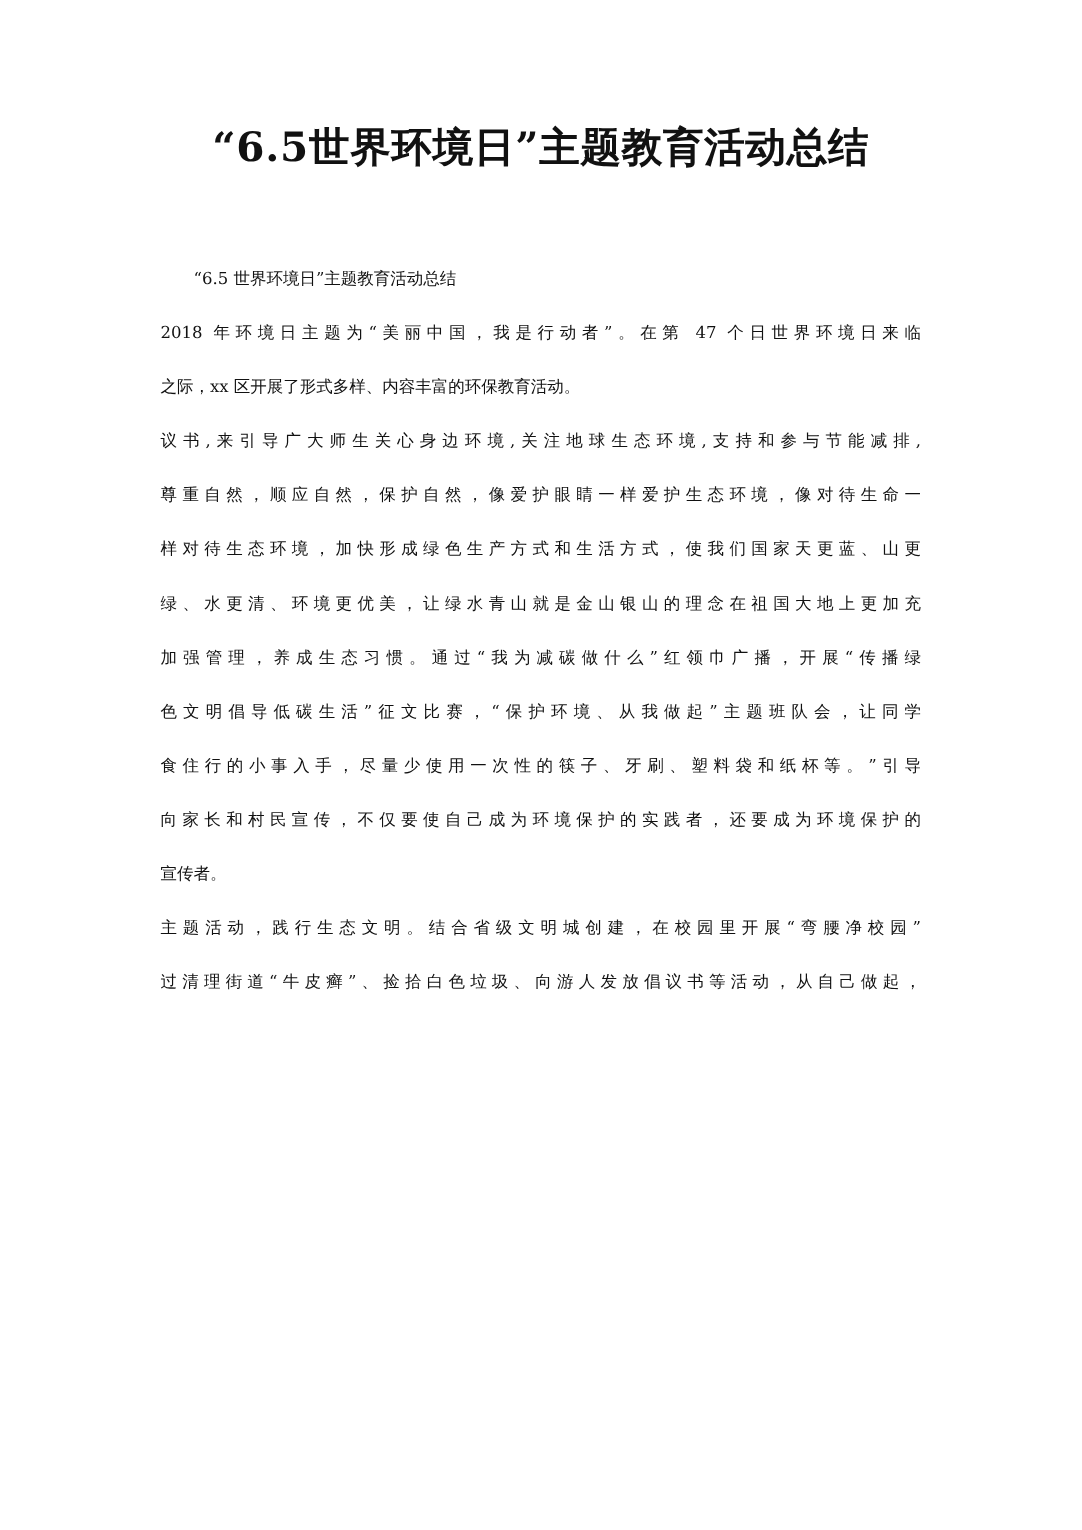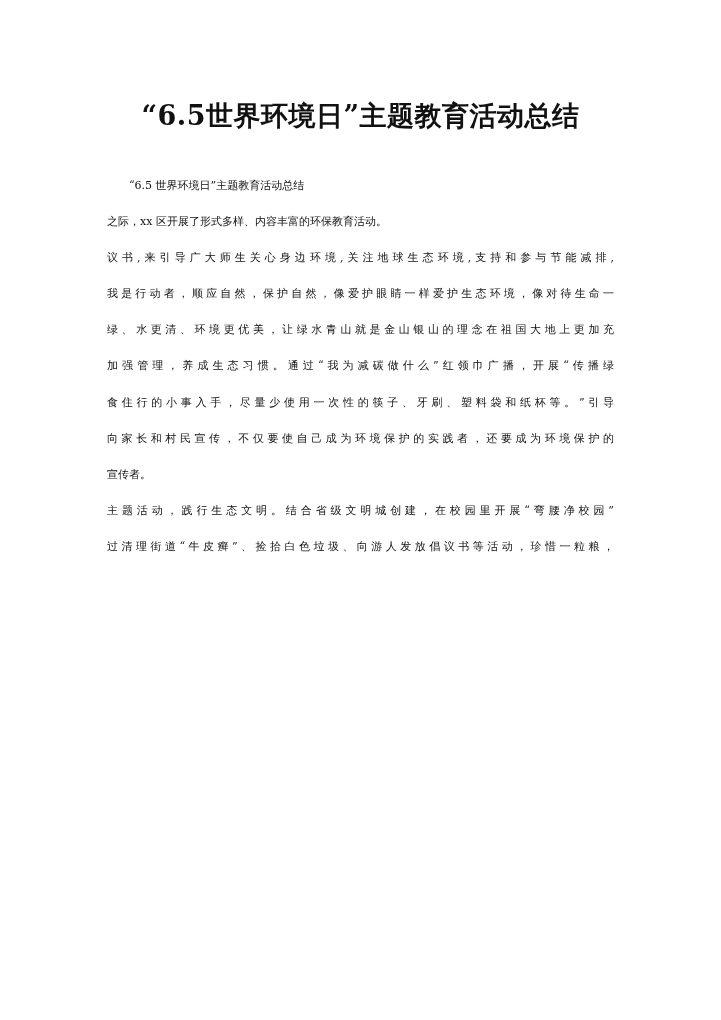--- a/index.html
+++ b/index.html
@@ -19,21 +19,21 @@
       position: absolute;
       left: 0;
       top: 0;
       width: 721px;
       height: 1020px;
     }
     .title {
       position: absolute;
       left: 0;
       width: 721px;
-      top: 96px;
+      top: 79px;
       text-align: center;
       font-size: 27px;
       font-weight: bold;
       letter-spacing: 0.5px;
       line-height: 40px;
       margin: 0;
     }
     .body {
       position: absolute;
       left: 107px;
@@ -58,24 +58,27 @@
     }
   </style>
 </head>
 <body>
 
 <div class="page">
   <h1 class="title">“6.5世界环境日”主题教育活动总结</h1>
 
   <div class="body">
     <div class="line indent">“6.5 世界环境日”主题教育活动总结</div>
+    <div class="line">2018 年环境日主题为“美丽中国，我是行动者”。在第 47 个日世界环境日来临</div>
     <div class="line last">之际，xx 区开展了形式多样、内容丰富的环保教育活动。</div>
     <div class="line">议书,来引导广大师生关心身边环境,关注地球生态环境,支持和参与节能减排,</div>
-    <div class="line">我是行动者，顺应自然，保护自然，像爱护眼睛一样爱护生态环境，像对待生命一</div>
+    <div class="line">尊重自然，顺应自然，保护自然，像爱护眼睛一样爱护生态环境，像对待生命一</div>
+    <div class="line">样对待生态环境，加快形成绿色生产方式和生活方式，使我们国家天更蓝、山更</div>
     <div class="line">绿、水更清、环境更优美，让绿水青山就是金山银山的理念在祖国大地上更加充</div>
     <div class="line">加强管理，养成生态习惯。通过“我为减碳做什么”红领巾广播，开展“传播绿</div>
+    <div class="line">色文明倡导低碳生活”征文比赛，“保护环境、从我做起”主题班队会，让同学</div>
     <div class="line">食住行的小事入手，尽量少使用一次性的筷子、牙刷、塑料袋和纸杯等。”引导</div>
     <div class="line">向家长和村民宣传，不仅要使自己成为环境保护的实践者，还要成为环境保护的</div>
     <div class="line last">宣传者。</div>
     <div class="line">主题活动，践行生态文明。结合省级文明城创建，在校园里开展“弯腰净校园”</div>
-    <div class="line">过清理街道“牛皮癣”、捡拾白色垃圾、向游人发放倡议书等活动，珍惜一粒粮，</div>
+    <div class="line">过清理街道“牛皮癣”、捡拾白色垃圾、向游人发放倡议书等活动，从自己做起，</div>
   </div>
 </div>
 
 </body></html>

